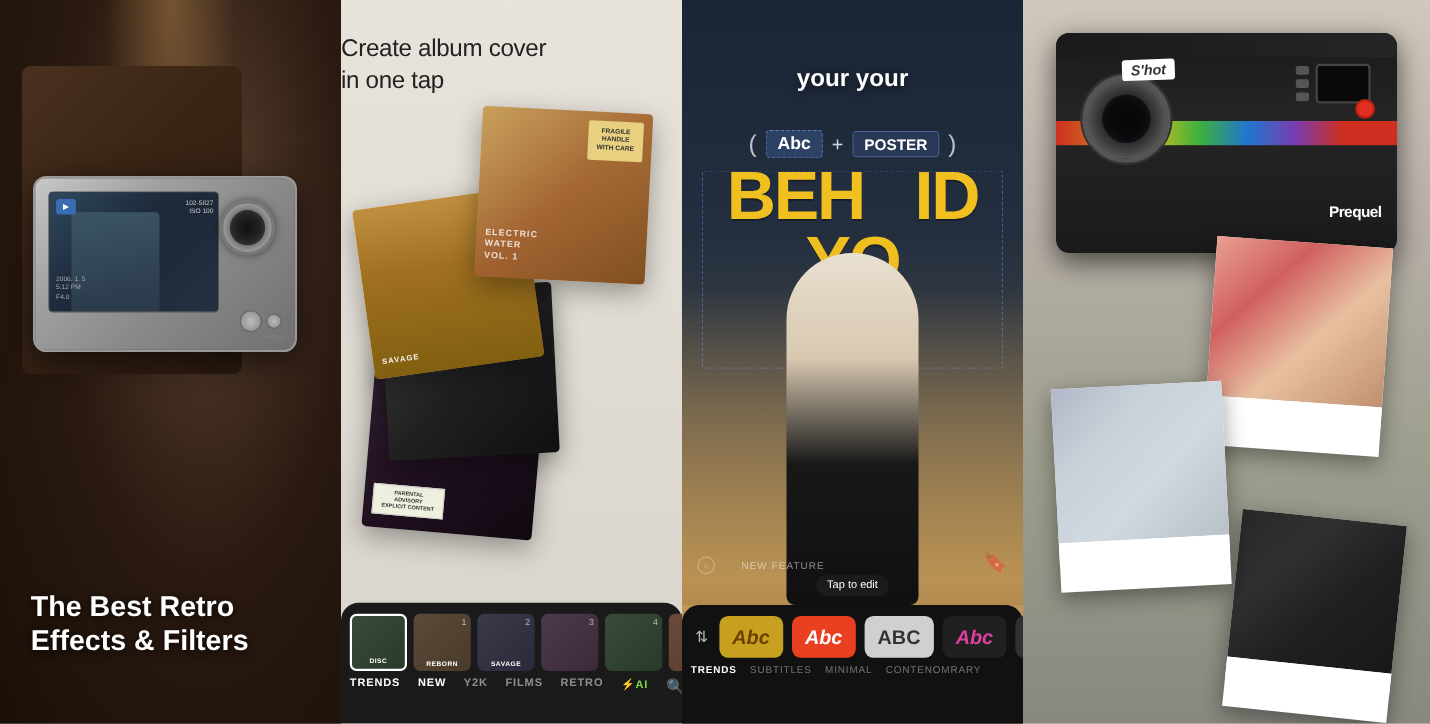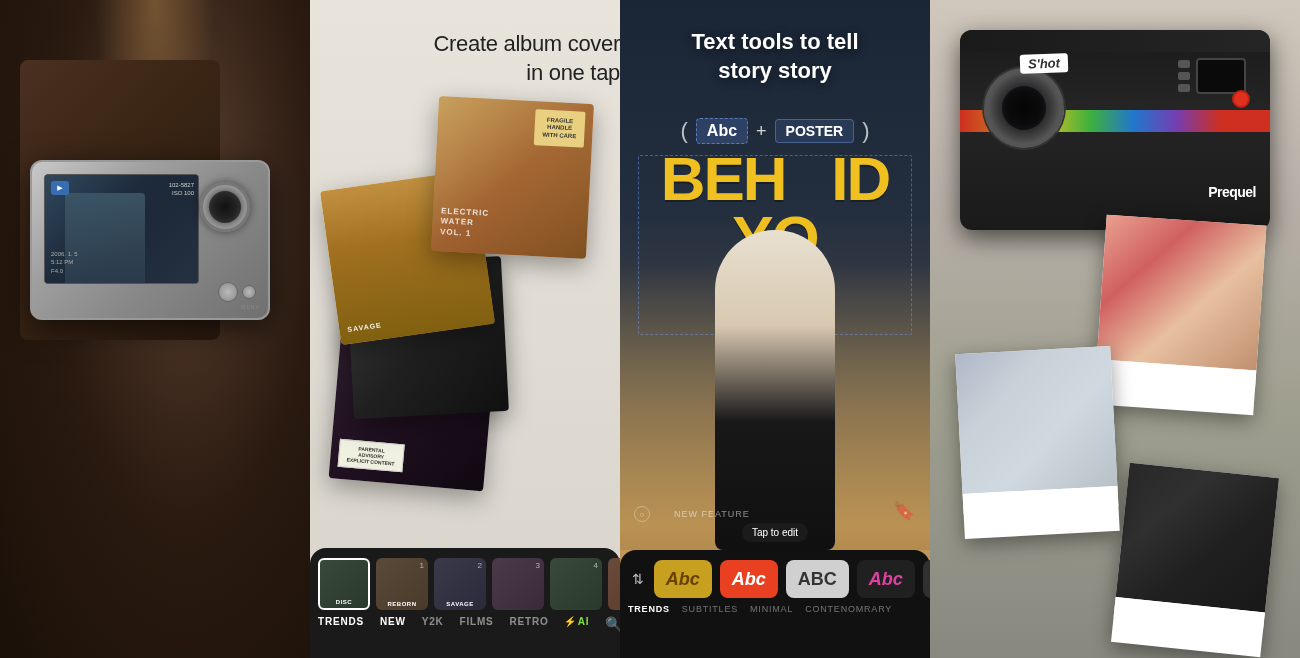--- a/index.html
+++ b/index.html
@@ -151,21 +151,21 @@
     
     .panel-2 {
       width: 310px;
       height: 658px;
       background: linear-gradient(180deg, #e8e4dc 0%, #d8d4cc 100%);
       position: relative;
     }
     .panel-2-header {
       position: absolute;
       top: 30px; left: 0; right: 0;
-      text-align: right;
+      text-align: left;
       font-size: 22px;
       font-weight: 400;
       color: #222;
       letter-spacing: -0.3px;
       line-height: 1.3;
     }
     
     .cds-area {
       position: absolute;
       top: 100px; left: 30px; right: 30px;
@@ -667,20 +667,23 @@
     <div class="camera-lens">
       <div class="camera-lens-inner"></div>
     </div>
     <div class="camera-button-row">
       <div class="cam-btn"></div>
       <div class="cam-btn cam-btn-sm"></div>
     </div>
     <div class="menu-text">MENU</div>
   </div>
 
+  <div class="panel-1-text">
+    <h2>The Best Retro<br>Effects &amp; Filters</h2>
+  </div>
 </div>
 
 <div class="panel panel-2">
   <div class="panel-2-header">
     <span>Create album cover</span><br>
     <span>in one tap</span>
   </div>
 
   <div class="cds-area">
 
@@ -736,22 +739,22 @@
       <span class="toolbar-tab" style="color:#80e040;">⚡AI</span>
       <span class="toolbar-search">🔍</span>
     </div>
   </div>
 </div>
 
 <div class="panel panel-3">
   <div class="panel-3-bg"></div>
 
   <div class="panel-3-header">
-    <span>Text tools to tell</span><br>
-    <span>story story</span>
+    <br>
+    <span>your your</span>
   </div>
 
   <div class="text-tools-row">
     <span class="text-tools-paren">(</span>
     <span class="text-abc">Abc</span>
     <span class="text-plus">+</span>
     <span class="text-poster">POSTER</span>
     <span class="text-tools-paren">)</span>
   </div>
 

